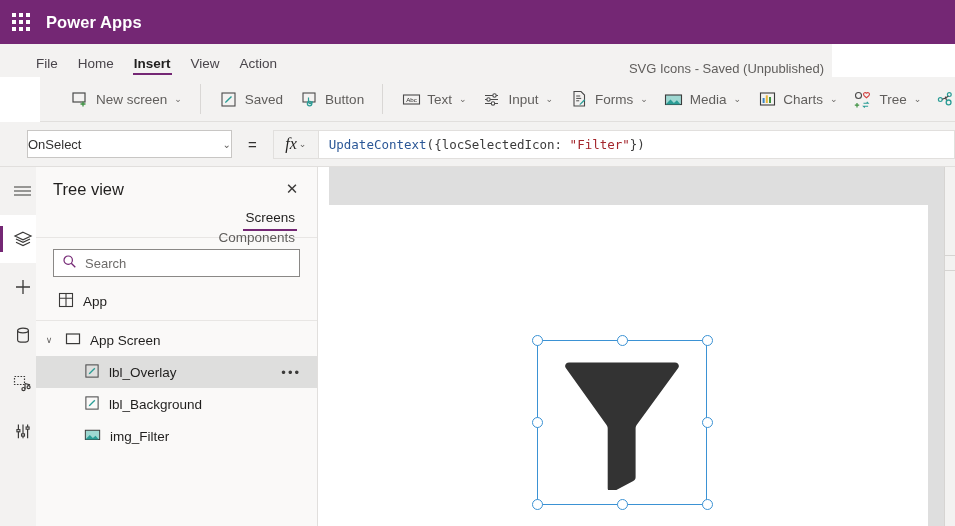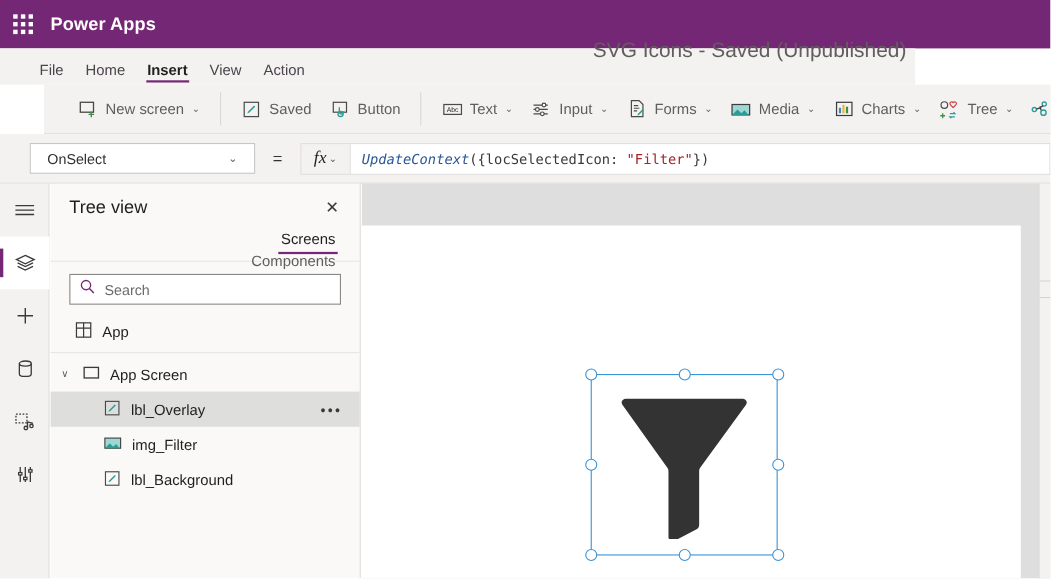--- a/index.html
+++ b/index.html
@@ -36,22 +36,22 @@
   .mtab {
     position:relative; font-size:13.5px; color:#49454b; padding:0 10px 7px 10px;
     cursor:pointer; line-height:1;
   }
   .mtab.active { color:#201f1e; font-weight:bold; }
   .mtab.active:after {
     content:""; position:absolute; left:9px; right:9px; bottom:2px;
     height:2px; background:#742774;
   }
   .appstate {
-    position:absolute; right:8px; bottom:19px;
-    font-size:19px; color:#605e5c; white-space:nowrap;
+    position:absolute; right:8px; bottom:1px;
+    font-size:13px; color:#605e5c; white-space:nowrap;
   }
 
   
   .ribbon {
     position:absolute; left:0; top:77px; width:955px; height:45px;
     background:#f3f2f1; border-bottom:1px solid #e1dfdd;
     display:flex; align-items:center;margin-left:40px;
   }
   .rgroup { display:flex; align-items:center; height:45px; padding:0 10px; }
   .rsep { width:1px; height:30px; background:#d9d7d5; }
@@ -65,56 +65,56 @@
 
   
   .fbar {
     position:absolute; left:0; top:122px; width:955px; height:45px;
     background:#f3f2f1; border-bottom:1px solid #e1dfdd;
     display:flex; align-items:center; padding-left:27px;
   }
   .propsel {
     width:205px; height:28px; background:#ffffff; border:1px solid #c8c6c4;
     display:flex; align-items:center; justify-content:space-between;
-    padding:0 15px; font-size:13px; color:#323130; cursor:pointer;
+    padding:0 0; font-size:13px; color:#323130; cursor:pointer;
   }
   .propsel .chev2 { font-size:10px; color:#605e5c; }
   .eqsign { font-size:15px; color:#323130; margin:0 16px; }
   .fxbtn {
     width:46px; height:29px; background:#f3f2f1; border:1px solid #e1dfdd;
     display:flex; align-items:center; justify-content:center; gap:2px; cursor:pointer;
   }
   .fxbtn .fx { font-family:"Liberation Serif", serif; font-style:italic; font-size:16px; color:#201f1e; }
   .fxbtn .chev3 { font-size:9px; color:#605e5c; }
   .formula {
     flex:1; height:29px; background:#ffffff; border:1px solid #e1dfdd; border-left:none;
     display:flex; align-items:center; padding-left:10px;
     font-family:"DejaVu Sans Mono", monospace; font-size:12.5px; white-space:pre;
   }
-  .f-fn { color:#2b5797;font-style:italic; }
+  .f-fn { color:#2b5797; }
   .f-pl { color:#3a3a3a; }
   .f-str { color:#a4262c; }
 
   
   .rail {
     position:absolute; left:0; top:167px; width:45px; height:359px;
     background:#f3f2f1; border-right:1px solid #e1dfdd;
   }
   .railitem {
     position:relative; width:45px; height:48px;
     display:flex; align-items:center; justify-content:center; cursor:pointer;
   }
   .railitem.active { background:#ffffff; }
   .railitem.active:before {
     content:""; position:absolute; left:0; top:11px; width:3px; height:26px; background:#742774;
   }
 
   
   .tree {
-    position:absolute; left:46px; top:167px; width:282px; height:359px;
+    position:absolute; left:36px; top:167px; width:282px; height:359px;
     background:#faf9f8; border-right:1px solid #e1dfdd;
   }
   .tree-head {
     height:44px; display:flex; align-items:center; justify-content:space-between;
     padding:0 14px 0 17px;
   }
   .tree-title { font-size:16.5px; color:#201f1e; }
   .closex {
     width:22px; height:22px; display:flex; align-items:center; justify-content:center;
     cursor:pointer; color:#3b3a39; font-size:15px;
@@ -448,36 +448,36 @@
           <rect x="2" y="2" width="13" height="13" fill="none" stroke="#4a4a4a" stroke-width="1.1"></rect>
           <path d="M5 12l1.4-.4L12 6l-1-1-5.6 5.6z" fill="#2a9d96"></path>
         </svg>
       </span>
       <span>lbl_Overlay</span>
       <span class="dots">•••</span>
     </div>
 
     <div class="tnode" style="padding-left:48px;">
       <span>
+        <svg width="16" height="16" viewBox="0 0 17 17">
+          <rect x="2" y="2" width="13" height="13" fill="none" stroke="#4a4a4a" stroke-width="1.1"></rect>
+          <path d="M5 12l1.4-.4L12 6l-1-1-5.6 5.6z" fill="#2a9d96"></path>
+        </svg>
+      </span>
+      <span>lbl_Background</span>
+    </div>
+
+    <div class="tnode" style="padding-left:48px;">
+      <span>
         <svg width="17" height="14" viewBox="0 0 19 15">
           <rect x="1.5" y="2.2" width="16" height="10.3" fill="#9fd8d2" stroke="#3b3b3b" stroke-width="1.1"></rect>
           <path d="M1.5 12.5l5-5 3.4 3.4 3-2.6 3.6 4.2z" fill="#2a9d96"></path>
         </svg>
       </span>
       <span>img_Filter</span>
-    </div>
-
-    <div class="tnode" style="padding-left:48px;">
-      <span>
-        <svg width="16" height="16" viewBox="0 0 17 17">
-          <rect x="2" y="2" width="13" height="13" fill="none" stroke="#4a4a4a" stroke-width="1.1"></rect>
-          <path d="M5 12l1.4-.4L12 6l-1-1-5.6 5.6z" fill="#2a9d96"></path>
-        </svg>
-      </span>
-      <span>lbl_Background</span>
     </div>
   </div>
 
   <div class="workspace">
     <div class="canvas">
 
       <div class="selbox">
         <div class="selborder"></div>
 
         <span class="funnel">

